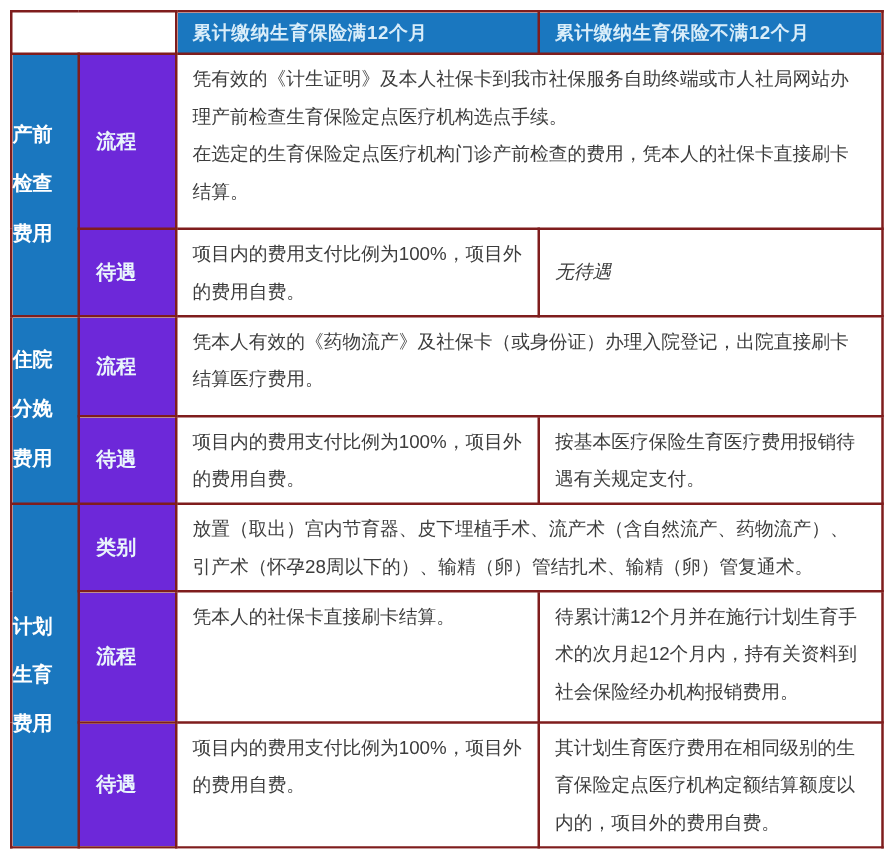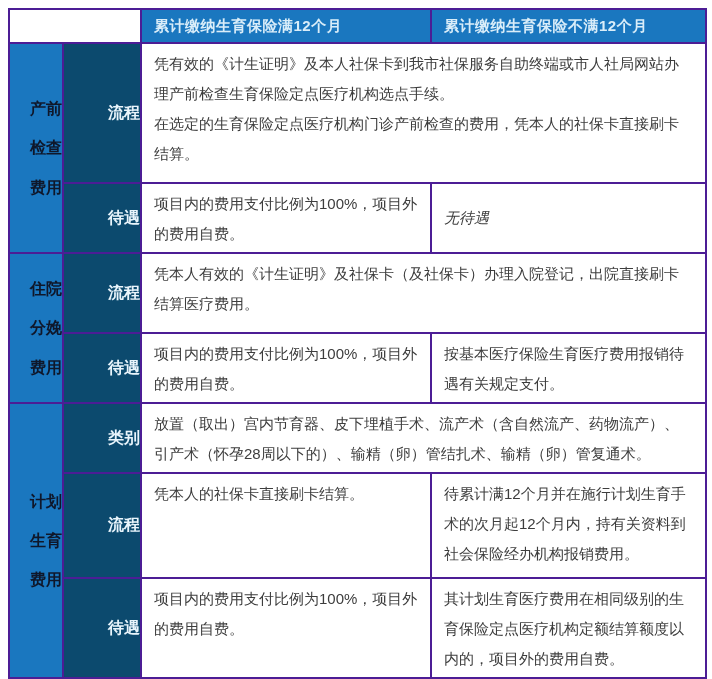--- a/index.html
+++ b/index.html
@@ -16,55 +16,55 @@
     overflow: hidden;
   }
   table.policy {
     position: absolute;
     left: 8px; top: 8px;
     width: 697px;
     border-collapse: collapse;
     table-layout: fixed;
   }
   td, th {
-    border: 2px solid #4c1d95;
+    border: 2px solid #7f1d1d;
     overflow: hidden;
   }
   
   tr.r-header { height: 34px; }
   th.hdr {
     background: #1a77bf;
     color: #d9edf9;
     font-size: 15px;
     font-weight: bold;
     text-align: left;
     vertical-align: middle;
     padding: 0 0 0 12px;
     letter-spacing: 0.5px;
     white-space: nowrap;
   }
   td.corner { background: #ffffff; }
   
   td.cat {
     background: #1a77bf;
-    color: #0f172a;
+    color: #ffffff;
     font-size: 16px;
     font-weight: bold;
-    text-align: right;
+    text-align: left;
     vertical-align: middle;
     line-height: 2.45;
     white-space: pre-line;
   }
   
   td.lbl {
-    background: #0c4a6e;
+    background: #6d28d9;
     color: #e9f5fc;
     font-size: 16px;
     font-weight: bold;
-    text-align: right;
+    text-align: left;
     vertical-align: middle;
     padding-left: 13px;
   }
   
   td.body {
     background: #ffffff;
     color: #3d3d3d;
     font-size: 15px;
     line-height: 30px;
     vertical-align: top;
@@ -116,21 +116,21 @@
       <td class="lbl">待遇</td>
       <td class="body">项目内的费用支付比例为100%，项目外的费用自费。</td>
       <td class="body vmid">无待遇</td>
     </tr>
 
     <tr class="r3">
       <td class="cat" rowspan="2">住院
 分娩
 费用</td>
       <td class="lbl">流程</td>
-      <td class="body" colspan="2">凭本人有效的《计生证明》及社保卡（及社保卡）办理入院登记，出院直接刷卡结算医疗费用。</td>
+      <td class="body" colspan="2">凭本人有效的《药物流产》及社保卡（或身份证）办理入院登记，出院直接刷卡结算医疗费用。</td>
     </tr>
     <tr class="r4">
       <td class="lbl">待遇</td>
       <td class="body">项目内的费用支付比例为100%，项目外的费用自费。</td>
       <td class="body">按基本医疗保险生育医疗费用报销待遇有关规定支付。</td>
     </tr>
 
     <tr class="r5">
       <td class="cat" rowspan="3">计划
 生育

